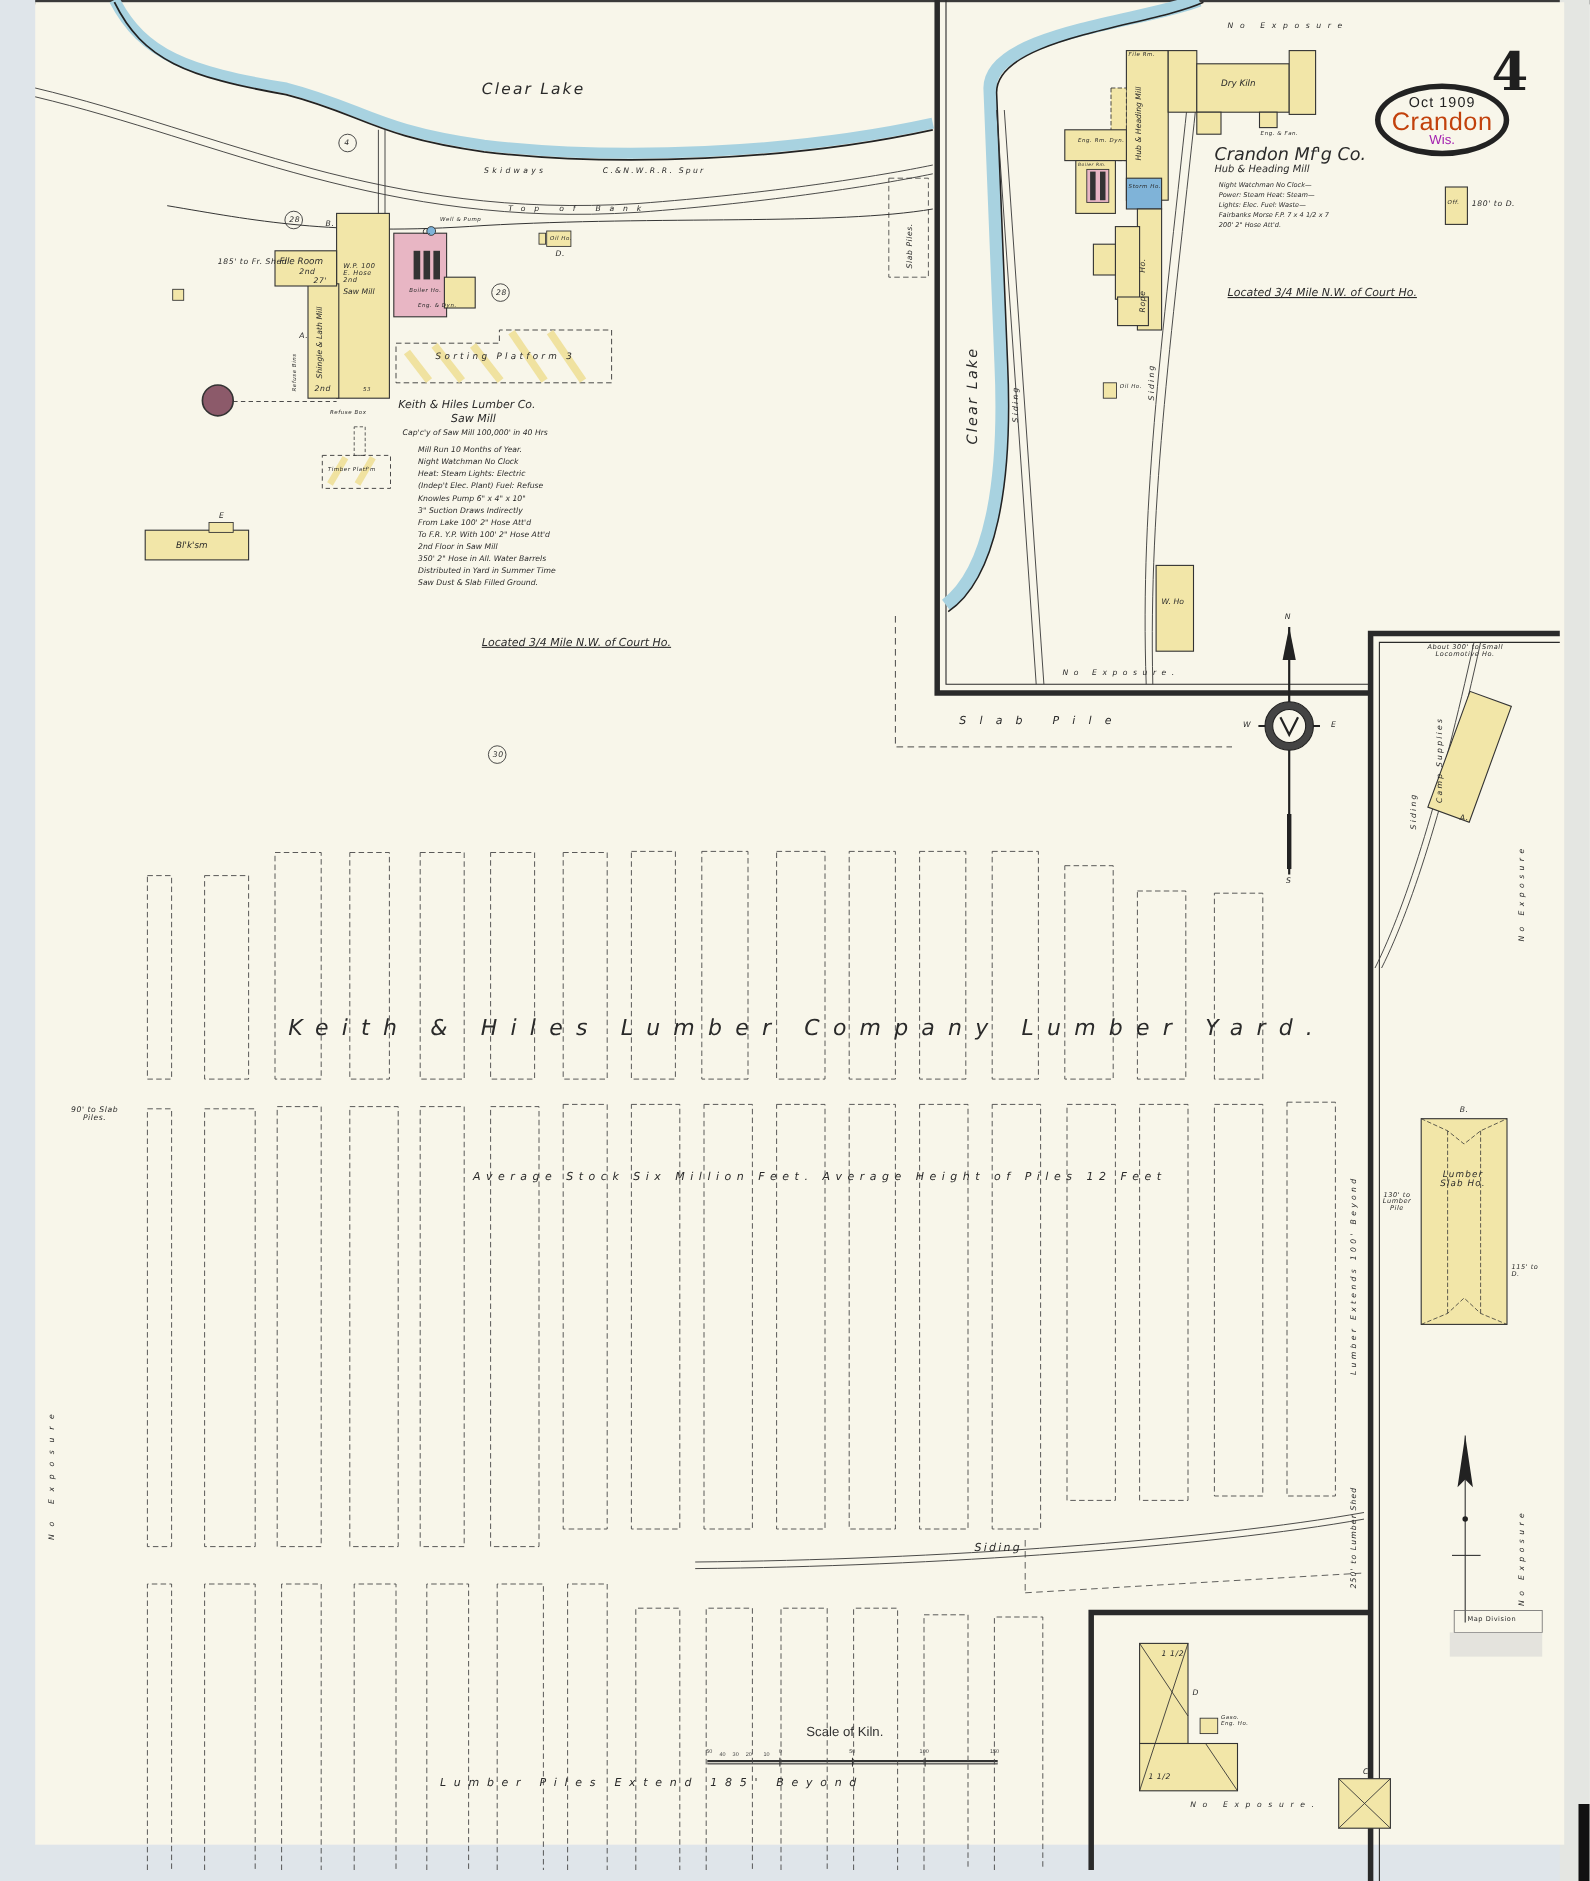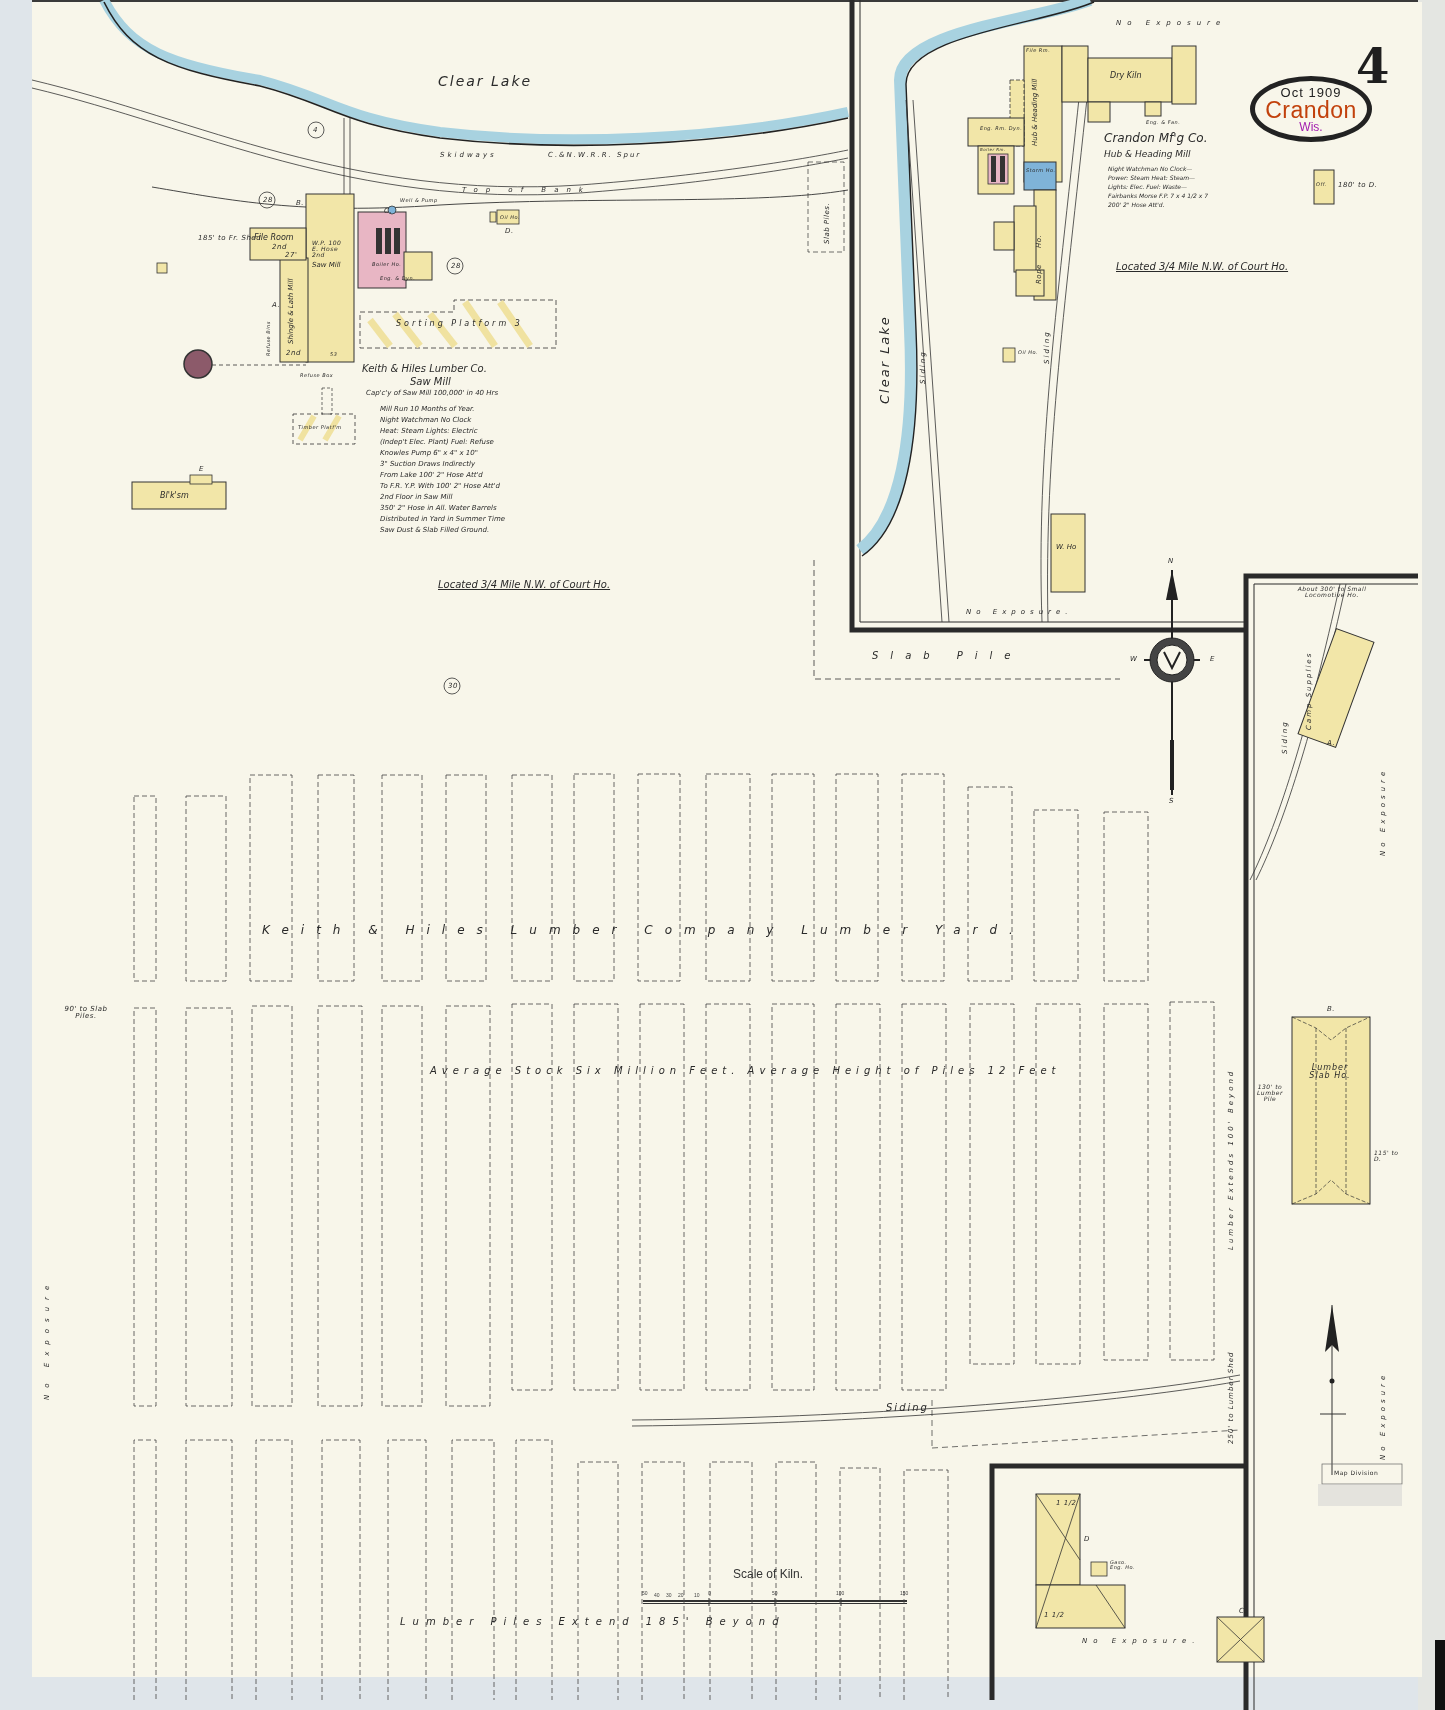--- a/index.html
+++ b/index.html
@@ -6,21 +6,21 @@
   body{width:1445px;height:1710px;background:#dfe5ea;position:relative;overflow:hidden;font-family:"DejaVu Sans",sans-serif;}
   #topband{position:absolute;left:0;top:0;width:1445px;height:4px;background:#3a3a3a;}
   #leftmargin{position:absolute;left:0;top:0;width:32px;height:1710px;background:#dfe5ea;}
   #paper{position:absolute;left:32px;top:2px;width:1390px;height:1675px;background:#f8f6ea;}
   #rightmargin{position:absolute;left:1418px;top:0;width:27px;height:1710px;background:#e4e6e2;}
   #rightblack{position:absolute;left:1435px;top:1640px;width:10px;height:70px;background:#111;}
   svg#map{position:absolute;left:0;top:0;}
   .lbl{position:absolute;font-family:"DejaVu Sans",sans-serif;font-style:italic;color:#2a2a2a;white-space:nowrap;line-height:1;}
   .sm{font-size:7px;letter-spacing:0.5px;}
   .md{font-size:10px;letter-spacing:2px;}
-  .lg{font-size:12px;letter-spacing:12px;}
+  .lg{font-size:20px;letter-spacing:12px;}
   .note{position:absolute;font-family:"DejaVu Sans",sans-serif;font-style:italic;color:#2a2a2a;font-size:7px;line-height:11px;}
   .vert{transform:rotate(-90deg);transform-origin:left top;}
   .title-oval{position:absolute;left:1250px;top:76px;width:122px;height:66px;border:5px solid #222;border-radius:50%;box-sizing:border-box;text-align:center;}
   .title-oval .date{font-family:"Liberation Sans",sans-serif;font-size:13px;margin-top:4px;color:#222;letter-spacing:1px;}
   .title-oval .city{font-family:"Liberation Sans",sans-serif;font-size:23px;color:#c2410c;line-height:20px;letter-spacing:0.5px;}
   .title-oval .state{font-family:"Liberation Sans",sans-serif;font-size:12px;color:#a21caf;}
   .sheetnum{position:absolute;left:1356px;top:38px;font-family:"DejaVu Serif",serif;font-weight:bold;font-size:48px;color:#1f1f1f;}
   .scale-title{position:absolute;left:733px;top:1567px;font-family:"Liberation Sans",sans-serif;font-size:12px;color:#333;}
   .scale-tick{position:absolute;font-family:"Liberation Sans",sans-serif;font-size:5px;color:#444;}
 </style>
@@ -309,21 +309,21 @@
 <div class="lbl sm" style="left:1316px;top:182px;font-size:5px;">Off.</div>
 <div class="lbl sm" style="left:1338px;top:182px;">180' to D.</div>
 <div class="lbl sm" style="left:1018px;top:350px;font-size:5px;">Oil Ho.</div>
 <div class="lbl" style="left:1056px;top:544px;font-size:7px;">W. Ho</div>
 <div class="lbl vert sm" style="left:1036px;top:248px;">Ho.</div>
 <div class="lbl vert sm" style="left:1036px;top:284px;">Rope</div>
 <div class="lbl vert sm" style="left:920px;top:384px;letter-spacing:2px;">Siding</div>
 <div class="lbl vert sm" style="left:1044px;top:364px;letter-spacing:2px;">Siding</div>
 <div class="lbl vert sm" style="left:824px;top:244px;">Slab Piles.</div>
 <div class="lbl vert" style="left:878px;top:404px;font-size:13px;letter-spacing:2px;">Clear Lake</div>
-<div class="lbl" style="left:1104px;top:132px;font-size:12px;">Crandon Mf'g Co.</div>
+<div class="lbl" style="left:1104px;top:132px;font-size:16px;">Crandon Mf'g Co.</div>
 <div class="lbl" style="left:1104px;top:150px;font-size:9px;">Hub &amp; Heading Mill</div>
 <div class="note" style="left:1108px;top:164px;font-size:6px;line-height:9px;">
   <div>Night Watchman No Clock—</div>
   <div>Power: Steam Heat: Steam—</div>
   <div>Lights: Elec. Fuel: Waste—</div>
   <div>Fairbanks Morse F.P. 7 x 4 1/2 x 7</div>
   <div>200' 2" Hose Att'd.</div>
 </div>
 <div class="lbl" style="left:1116px;top:262px;font-size:10px;text-decoration:underline;">Located 3/4 Mile N.W. of Court Ho.</div>
 <div class="lbl sm" style="left:966px;top:609px;letter-spacing:5px;">No Exposure.</div>

